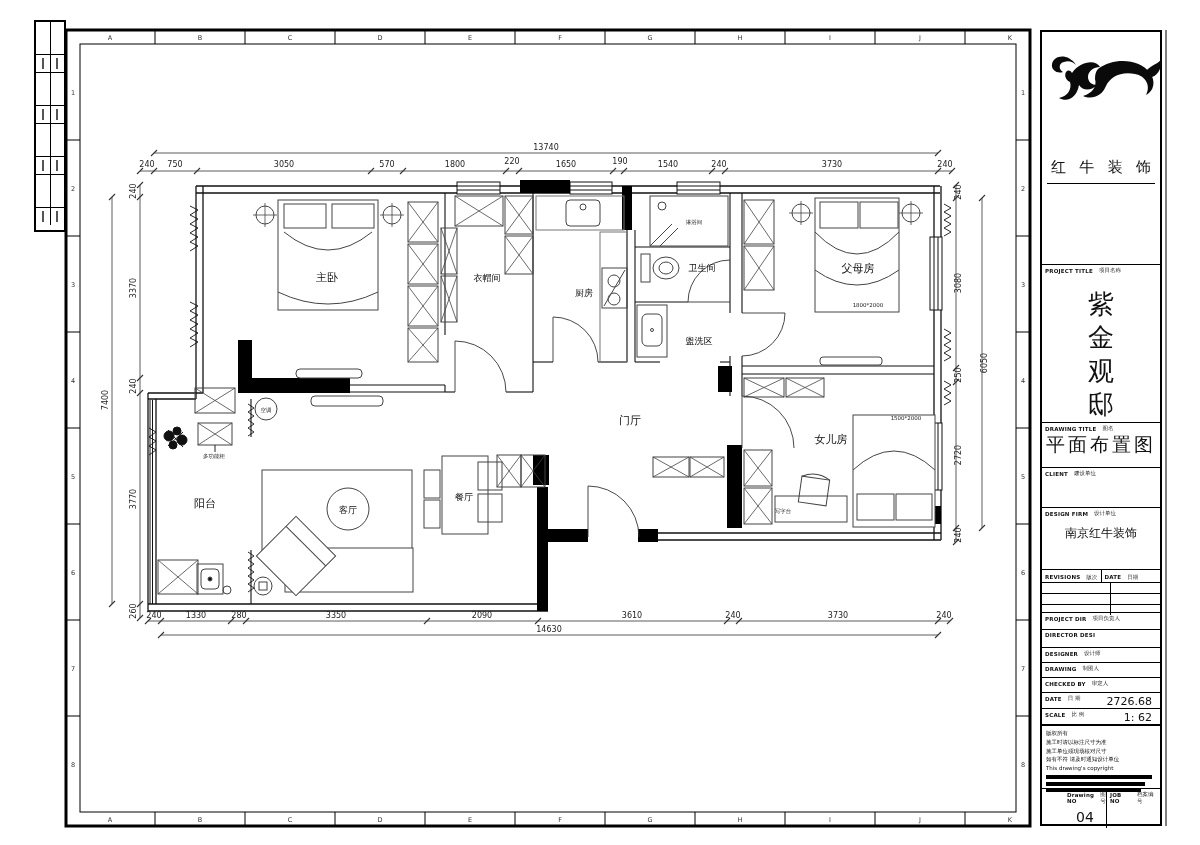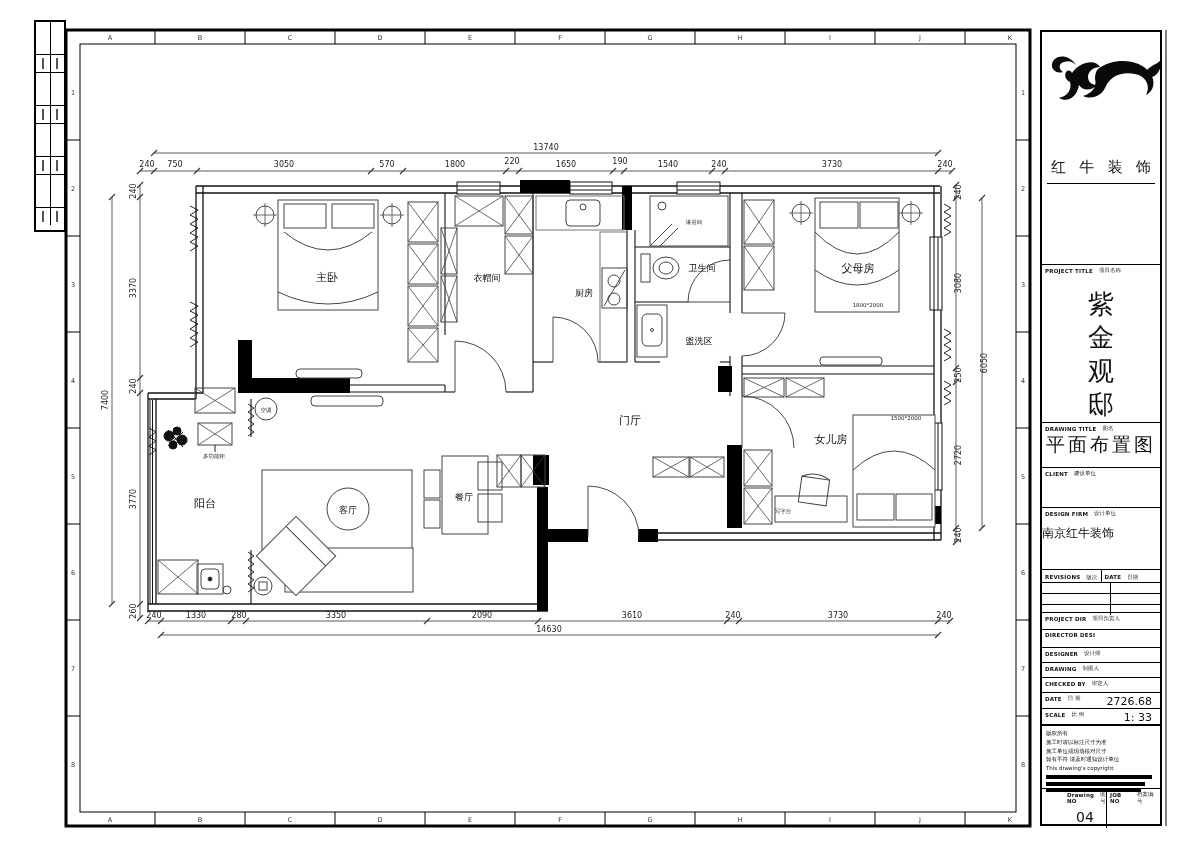--- a/index.html
+++ b/index.html
@@ -20,21 +20,21 @@
   .lbl-zh{font-size:5.5px;color:#333;}
   #logo-area{position:absolute;top:0;left:0;width:100%;height:232px;}
   #brand{display:flex;justify-content:space-between;padding:0 9px;margin-top:10px;
          font-family:"Liberation Serif",serif;font-size:15px;}
   #brand-rule{border-top:1px solid #000;margin:6px 5px 0 5px;}
   .vtitle{display:flex;flex-direction:column;align-items:center;margin-top:14px;
           font-family:"Liberation Serif",serif;}
   .vtitle div{font-size:26px;line-height:1.28;}
   .big-serif{text-align:center;font-family:"Liberation Serif",serif;font-size:19px;
              letter-spacing:3px;}
-  .firm{font-family:"Liberation Serif",serif;font-size:12px;margin-top:8px;}
+  .firm{text-align:center;font-family:"Liberation Serif",serif;font-size:12px;margin-top:8px;}
   .val{position:absolute;right:8px;top:2px;font-size:11px;font-family:"DejaVu Sans",sans-serif;}
   .rev-head{display:flex;height:12px;}
   .rev-head>div{flex:1;border-right:1px solid #000;}
   .rev-head>div:last-child{border-right:none;}
   .rev-row{height:10px;border-top:1px solid #000;position:relative;}
   .rev-row::after{content:"";position:absolute;left:58%;top:0;bottom:0;border-left:1px solid #000;}
   #notes{padding:3px 4px;font-size:5.5px;line-height:1.6;}
   #notes .en{font-size:5.5px;}
   .blurline{height:4px;background:#000;filter:blur(.7px);margin:2.5px 0;}
   #dno-row{display:flex;height:100%;}
@@ -685,21 +685,21 @@
       <span class="lbl-zh">日 期</span>
     </div>
     <div class="val">2726.68</div>
   </div>
 
   <div class="sec" style="top:676px;height:16px;">
     <div class="lblrow">
       <span class="lbl-en">SCALE</span>
       <span class="lbl-zh">比 例</span>
     </div>
-    <div class="val">1: 33</div>
+    <div class="val">1: 62</div>
   </div>
 
   <div class="sec" style="top:692px;height:64px;border-top:2px solid #000;">
     <div id="notes">
       <div>版权所有</div>
       <div>施工时请以标注尺寸为准</div>
       <div>施工单位须现场核对尺寸</div>
       <div>如有不符 请及时通知设计单位</div>
       <div class="en">This drawing's copyright</div>
       <div class="blurline" style="width:96%"></div>

